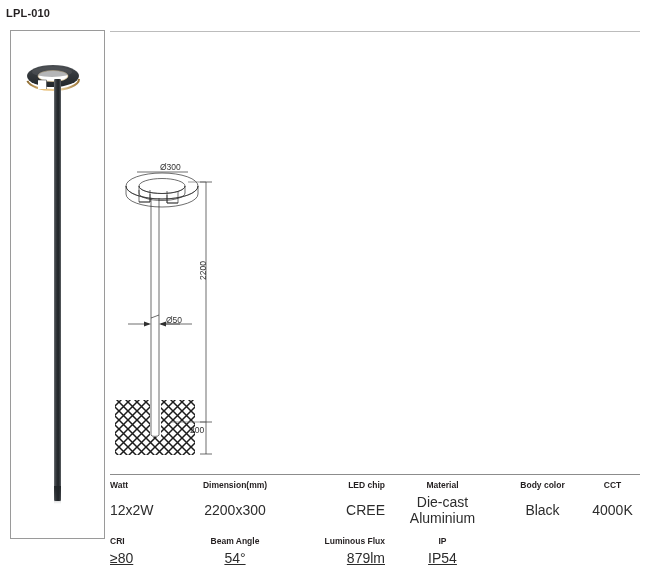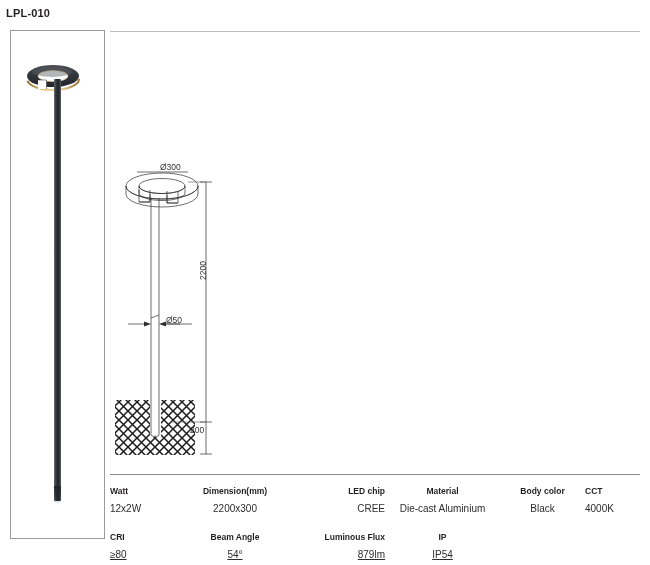--- a/index.html
+++ b/index.html
@@ -115,46 +115,46 @@
     top: 474px;
     width: 530px;
   }
   .spec-table table {
     border-collapse: collapse;
     width: 530px;
     table-layout: fixed;
   }
   .spec-table td {
     padding: 0;
-    font-size: 10px;
+    font-size: 14px;
     color: #2c2c2c;
     height: 16px;
     vertical-align: middle;
   }
   .rule-top td    { border-top: 1px solid #8c8c8c; }
   .rule-bottom td { border-bottom: 3px solid #84cc16; text-decoration: underline; }
 
   .hdr td {
     font-weight: bold;
     font-size: 8.5px;
     color: #231f20;
-    padding-top: 8px;
+    padding-top: 2px;
     padding-bottom: 1px;
     margin-top: 27px;
   }
   .val td {
     font-weight: normal;
     padding-bottom: 5px;
   }
   .c-watt { width: 70px;  text-align: left; }
   .c-dim  { width: 110px; text-align: center; }
   .c-led  { width: 95px;  text-align: right; }
   .c-mat  { width: 115px; text-align: center; }
   .c-body { width: 85px;  text-align: center; }
-  .c-cct  { width: 55px;  text-align: left; }
+  .c-cct  { width: 55px;  text-align: center; }
 </style>
 </head>
 <body>
 
 <div class="page-title">LPL-010</div>
 
 <div class="top-rule"></div>
 
 <div class="photo-frame">
   <div class="photo-inner">

